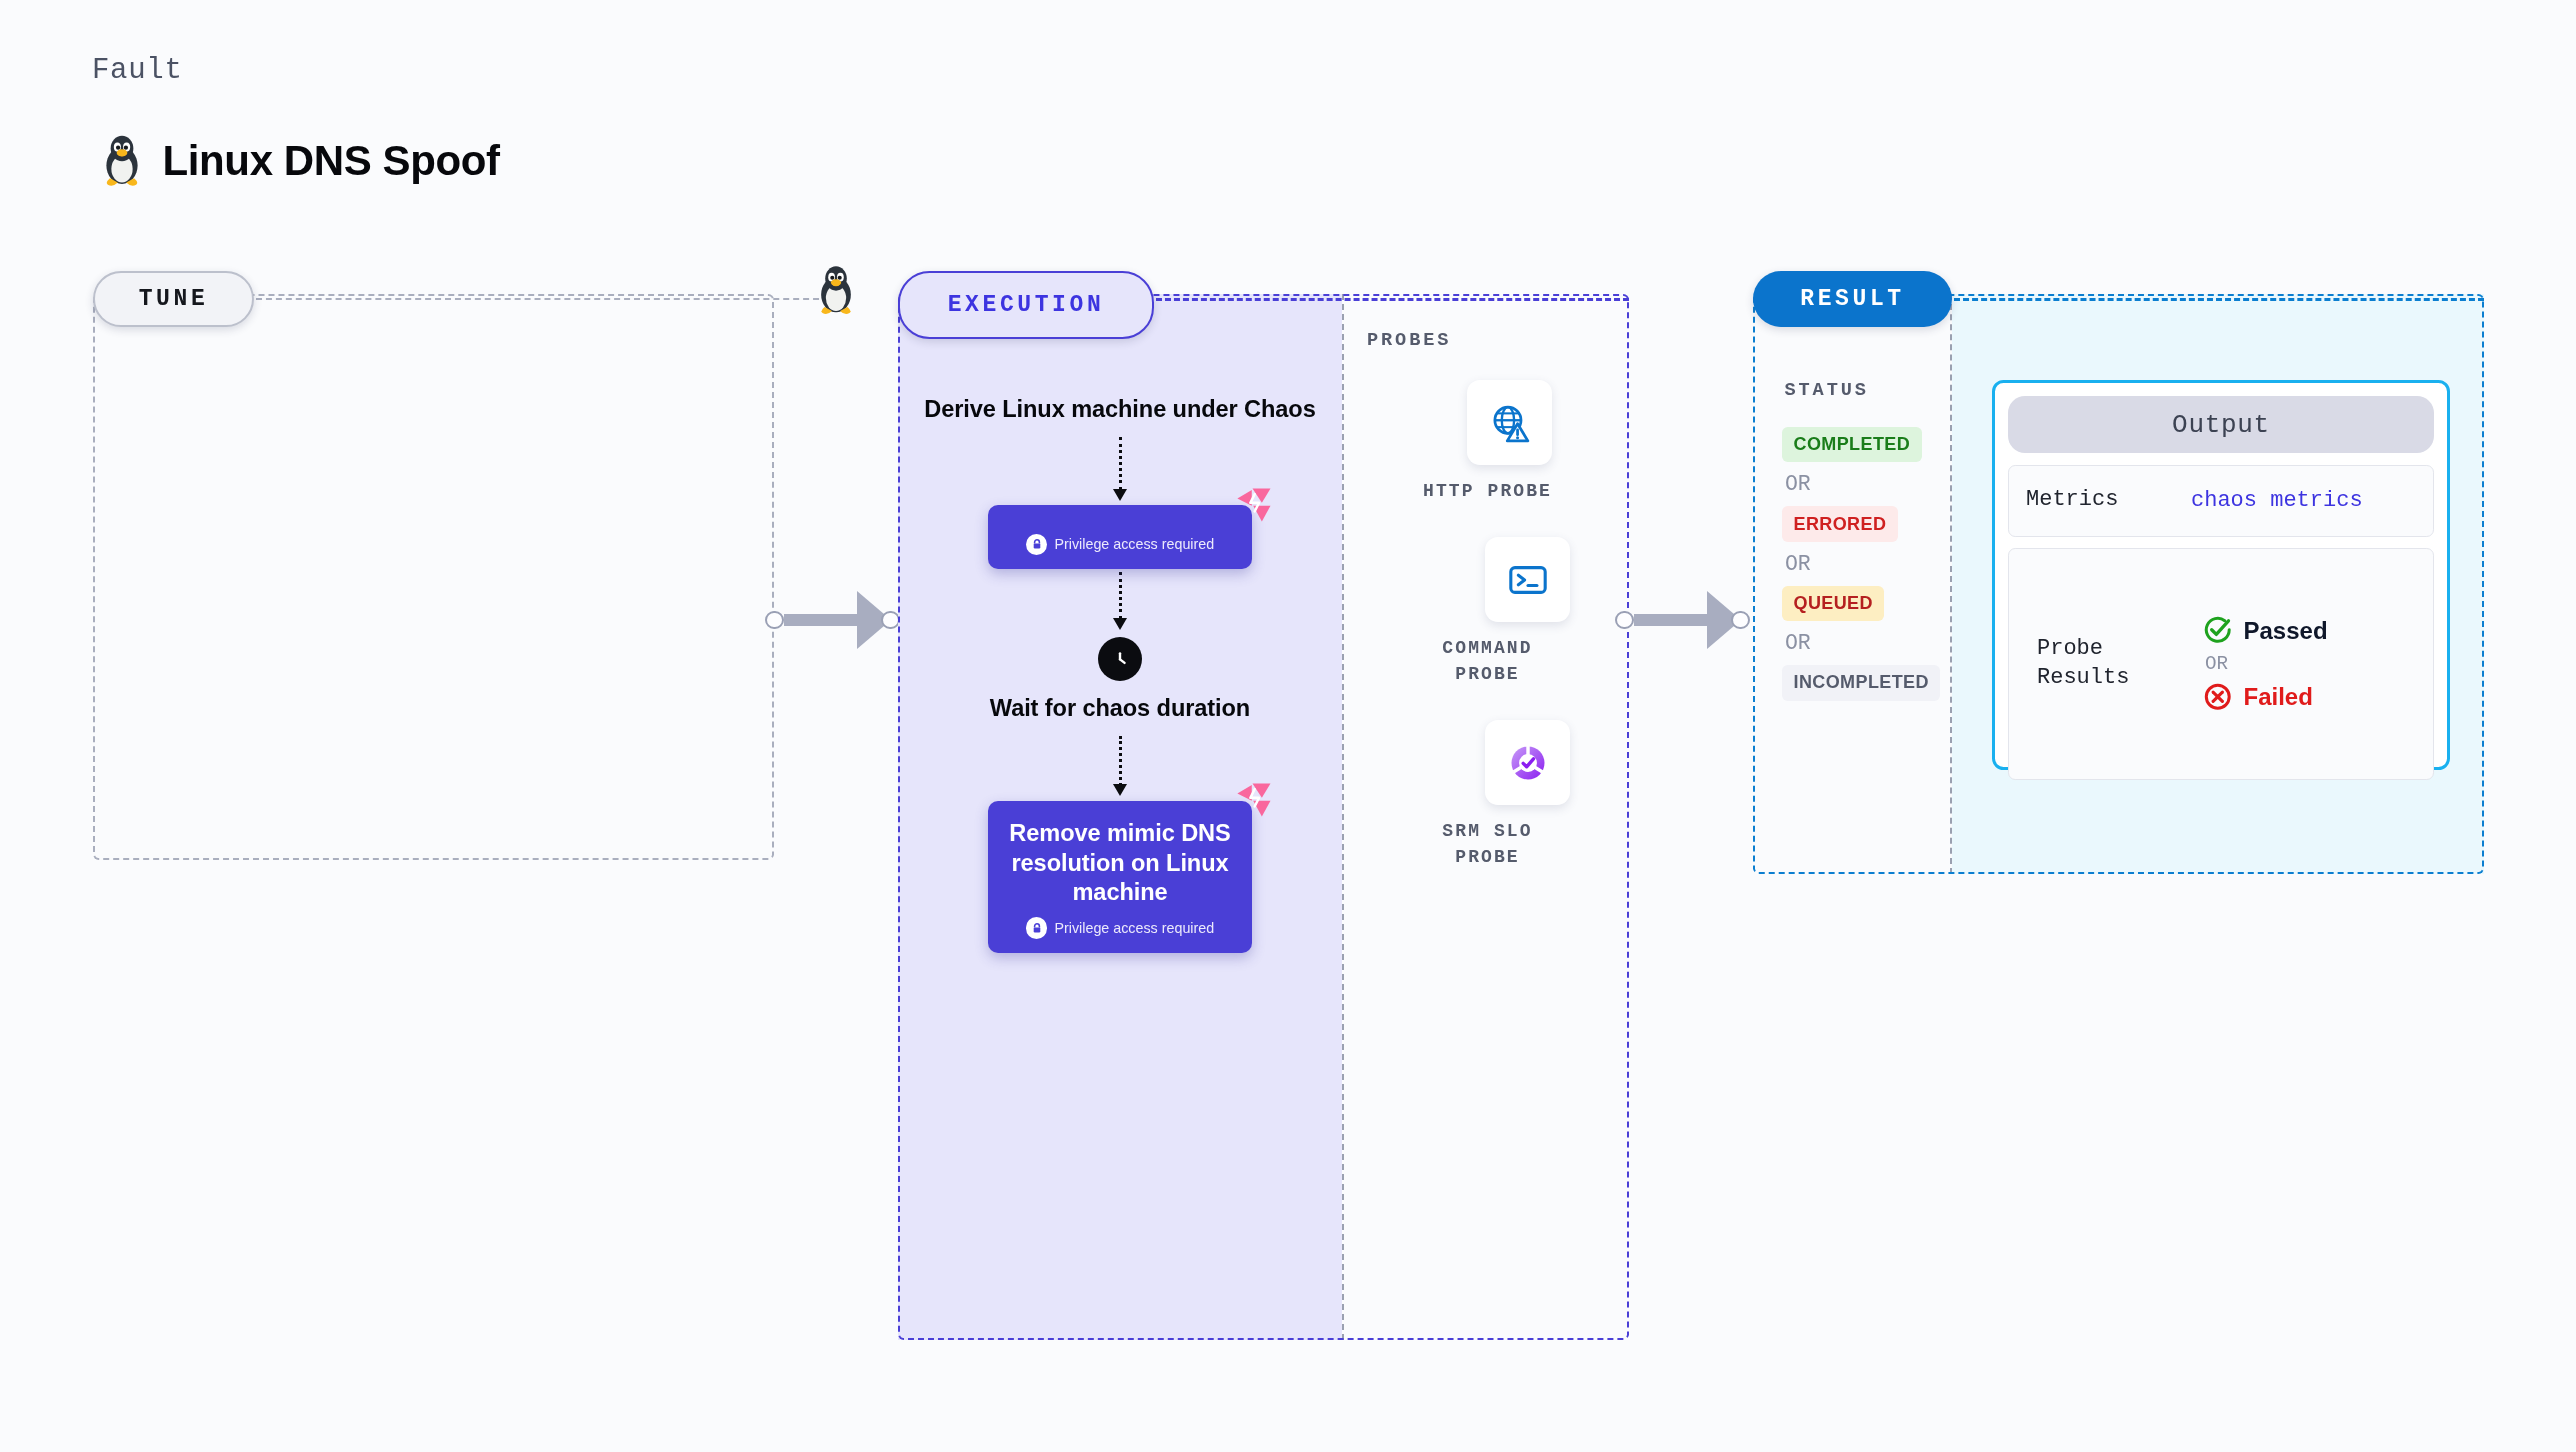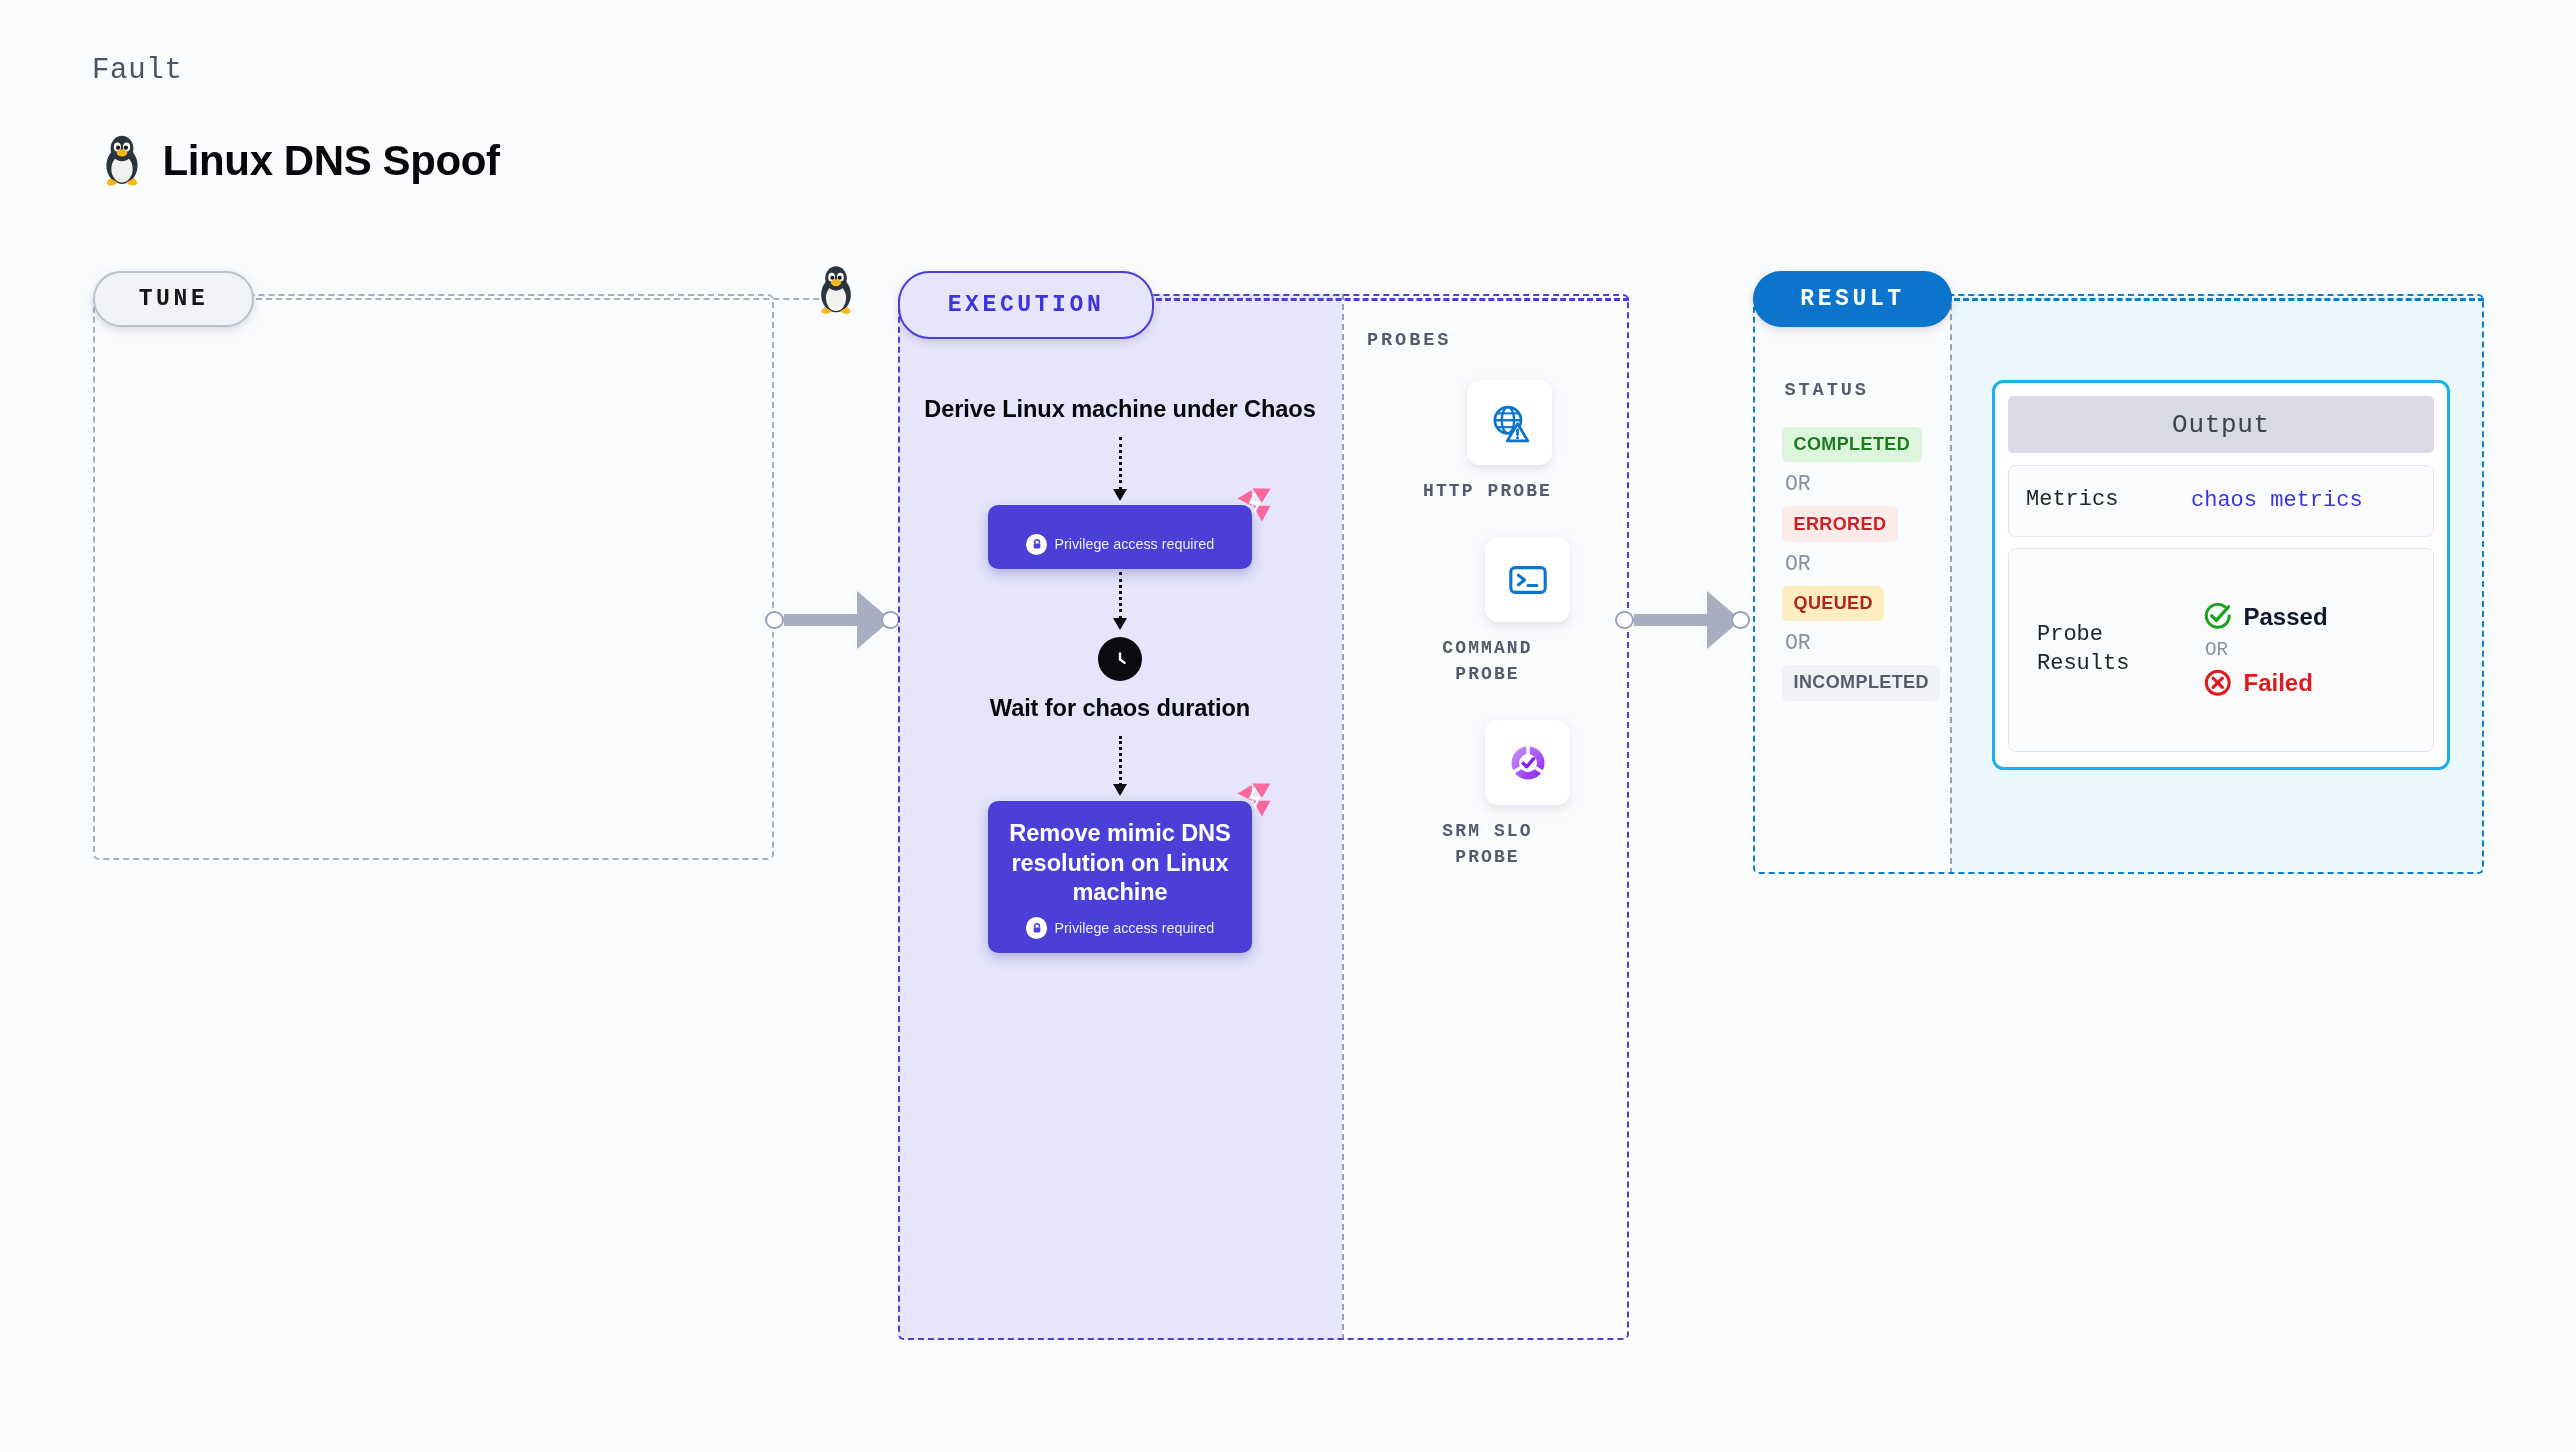--- a/index.html
+++ b/index.html
@@ -210,39 +210,39 @@
     font-size: 21.5px; color: #8b91a3; padding: 10px 2.9px;
   }
 
   
   .out-card {
     position: absolute; left: 40px; top: 86px; width: 458px; height: 390px;
     background: #ffffff; border: 3.6px solid #19b0ef; border-radius: 11.5px;
     padding: 13px;
   }
   .out-head {
-    height: 57px; background: #d9dae6; border-radius: 5px;
+    height: 57px; background: #d9dae6; border-radius: 17px;
     display: flex; align-items: center; justify-content: center;
     font-family: "Liberation Mono", monospace;
     font-size: 26px; color: #3c4252; letter-spacing: 0.7px;
   }
   .out-row {
     margin-top: 11.5px; background: #fafbfd; border: 1.4px solid #e3e5ec;
     border-radius: 7.2px; display: flex; align-items: center; padding: 14.3px 17px;
   }
   .out-row .k {
     font-family: "Liberation Mono", monospace;
     font-size: 22px; color: #20242e; width: 165px; line-height: 1.3;
   }
   .out-row .v {
     font-family: "Liberation Mono", monospace;
     font-size: 22px; color: #3d34e0;
   }
   #out-row-metrics { height: 72px; }
-  #out-row-probe { height: 204px; padding-left: 28px; }
+  #out-row-probe { height: 232px; padding-left: 28px; }
   .pr-stack { display: flex; flex-direction: column; gap: 5.7px; }
   .pr-item { display: flex; align-items: center; gap: 10px; }
   .pr-text { font-size: 24px; font-weight: 700; }
   .pr-or {
     font-family: "Liberation Mono", monospace;
     font-size: 19.3px; color: #8b91a3; padding-left: 2.9px;
   }
 
   
   .conn { position: absolute; display: flex; align-items: center; }

